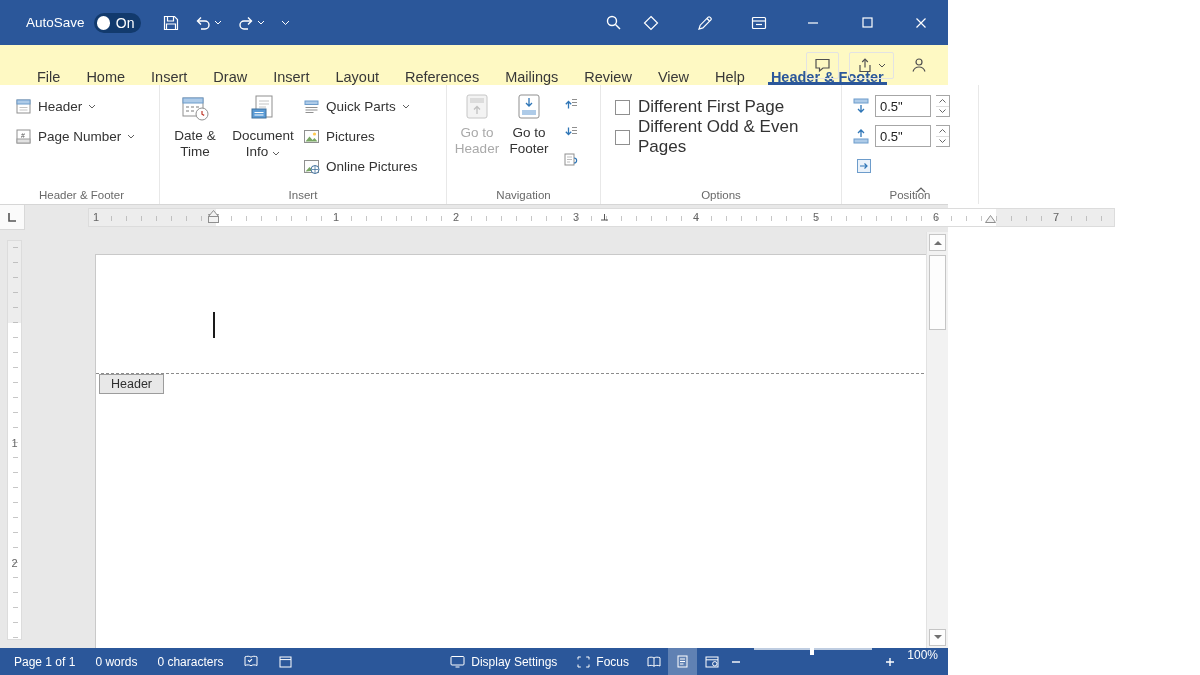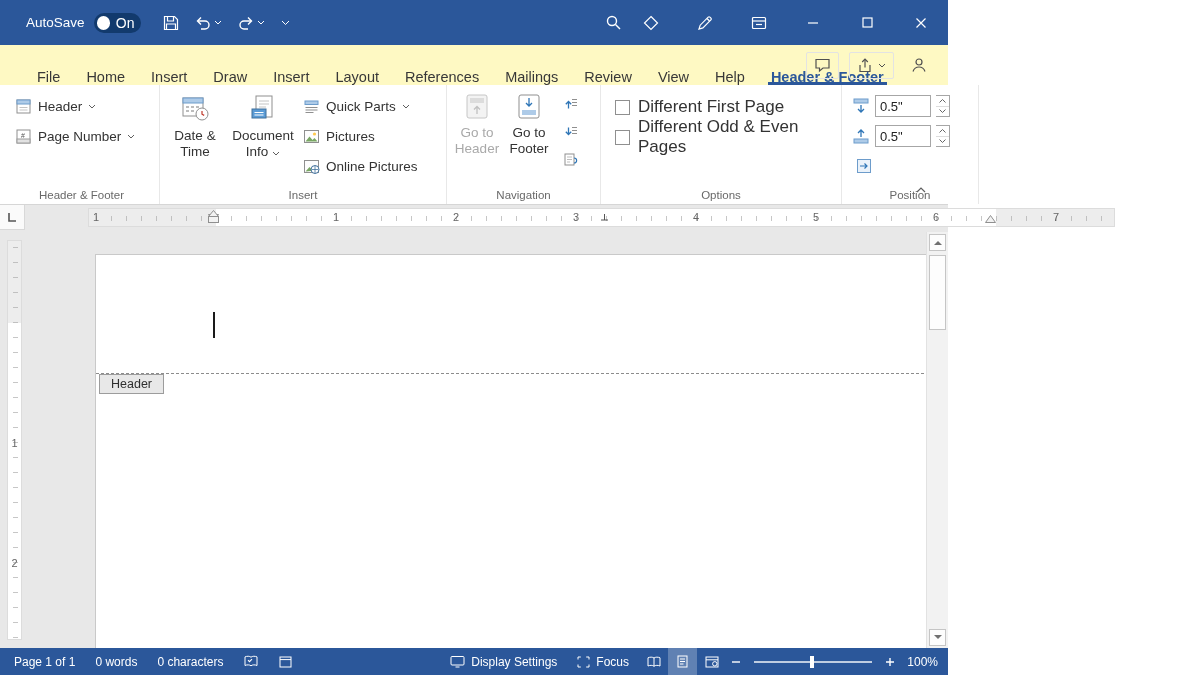--- a/index.html
+++ b/index.html
@@ -86,21 +86,21 @@
   .header-boundary{position:absolute;left:0;right:0;top:118px;border-top:1px dashed #8c8c8c}
   .header-tag{position:absolute;left:3px;top:119px;background:#e8e8e8;border:1px solid #9c9c9c;padding:2px 11px;font-size:12.5px;color:#2f2f2f}
   .v-scroll{position:absolute;right:0;top:2px;bottom:0;width:22px;background:#f2f2f2;border-left:1px solid #e2e2e2;cursor:pointer}
   .sarr{position:absolute;left:2px;width:17px;height:17px;background:#fdfdfd;border:1px solid #c5c5c5;display:flex;align-items:center;justify-content:center}
   .sarr.up{top:2px}.sarr.down{bottom:2px}
   .sthumb{position:absolute;left:2px;top:23px;width:17px;height:75px;background:#fdfdfd;border:1px solid #c5c5c5}
 
   
   .sb{height:27px;background:#2b579a;display:flex;align-items:center;color:#fff;font-size:12px;padding:0 4px;flex:none}
   .sb-item{display:flex;align-items:center;gap:6px;padding:0 10px;height:27px;cursor:pointer;white-space:nowrap}
-  .sb-right{margin-left:auto;display:flex;align-items:center}
+  .sb-right{margin-left:auto;display:flex;}
   .vbtn{width:29px;height:27px;display:flex;align-items:center;justify-content:center;cursor:pointer}
   .vbtn.active{background:rgba(255,255,255,.25)}
   .zbtn{width:20px;height:27px;display:flex;align-items:center;justify-content:center;cursor:pointer}
   .ztrack{width:118px;height:2px;background:rgba(255,255,255,.7);position:relative;margin:0 8px;cursor:pointer}
   .zthumb{position:absolute;left:56px;top:-5px;width:4px;height:12px;background:#fff;cursor:grab}
   .zlabel{width:44px;text-align:right;padding-right:6px;cursor:pointer}
 </style>
 </head>
 <body>
 

